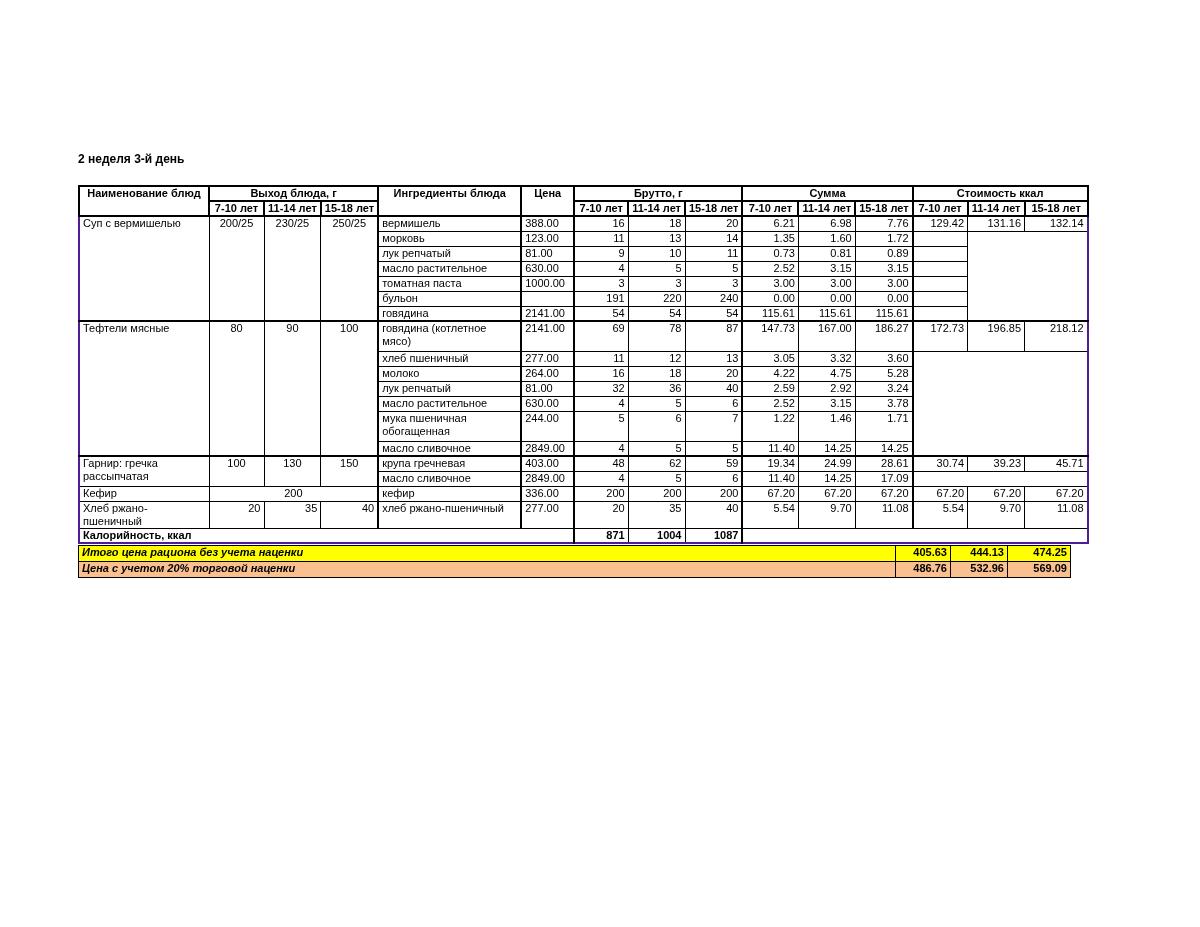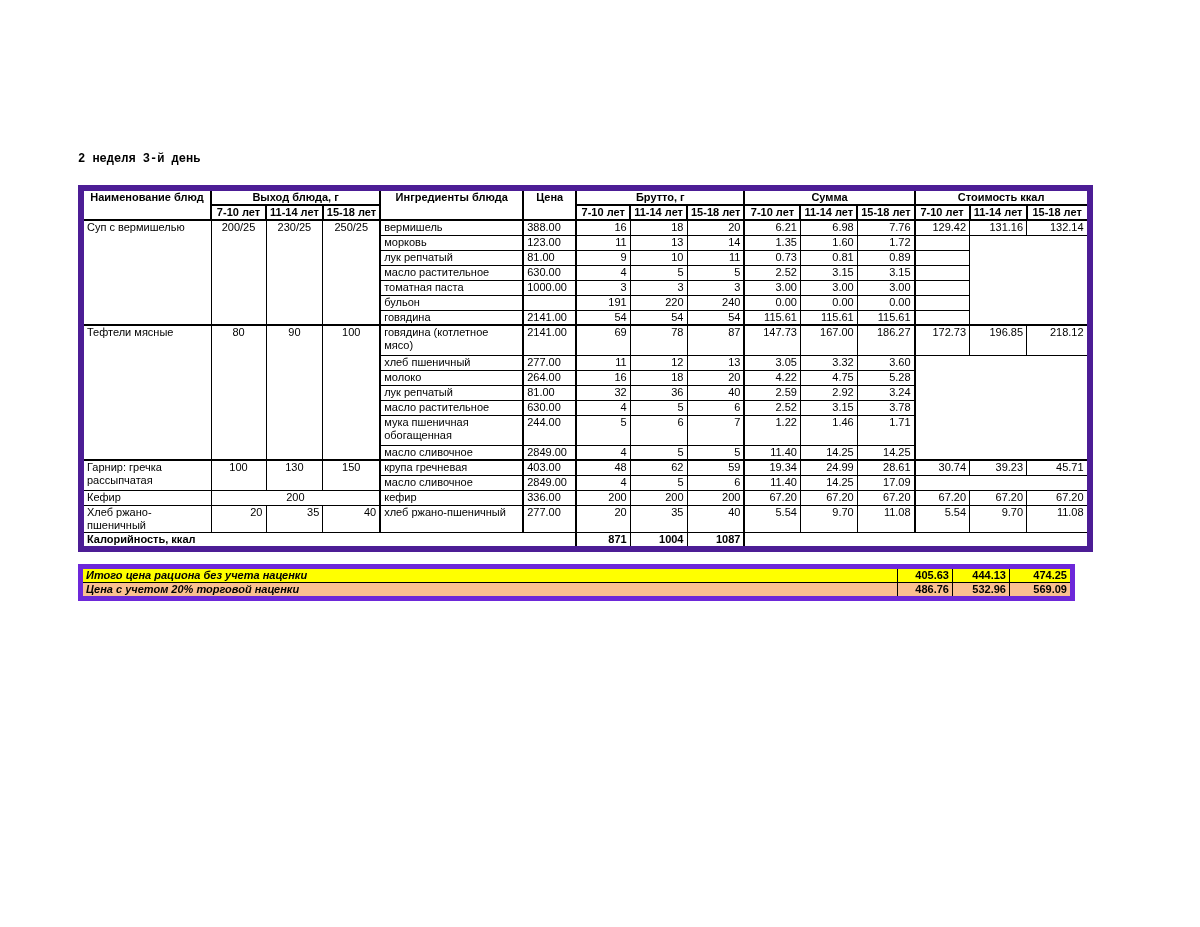--- a/index.html
+++ b/index.html
@@ -1,21 +1,21 @@
 <!DOCTYPE html>
 <html><head>
 <meta charset="utf-8">
 <style>
   html,body{margin:0;padding:0;background:#fff;}
   body{width:1200px;height:927px;font-family:"Liberation Sans",sans-serif;color:#000;position:relative;overflow:hidden;}
   .sheet{position:absolute;left:0;top:0;width:1200px;height:927px;background:#fff;}
-  .title{position:absolute;left:78px;top:152px;font-size:12px;font-weight:bold;font-family:Liberation Mono, monospace;}
+  .title{position:absolute;left:78px;top:152px;font-size:12px;font-weight:bold;}
   table{border-collapse:collapse;table-layout:fixed;}
-  table.menu{position:absolute;left:78px;top:185px;border:6px solid #4c1d95;}
-  table.totals{position:absolute;left:78px;top:564px;border:5px solid #6d28d9;}
+  table.menu{position:absolute;left:78px;top:185px;border:2px solid #4c1d95;}
+  table.totals{position:absolute;left:78px;top:545px;border:1px solid #6d28d9;}
   td,th{border:1px solid #000;font-size:11px;line-height:13px;padding:0 3px;vertical-align:top;overflow:hidden;}
   th{font-weight:bold;text-align:center;border-width:2px;white-space:nowrap;}
   tr{height:15px;}
   tr.h30{height:30px;}
   tr.h16{height:16px;}
   .c{text-align:center;}
   .r{text-align:right;}
   .b{font-weight:bold;margin-top:24px;}
   .ital{font-style:italic;font-weight:bold;}
   .gl{border-left-width:2px;}

